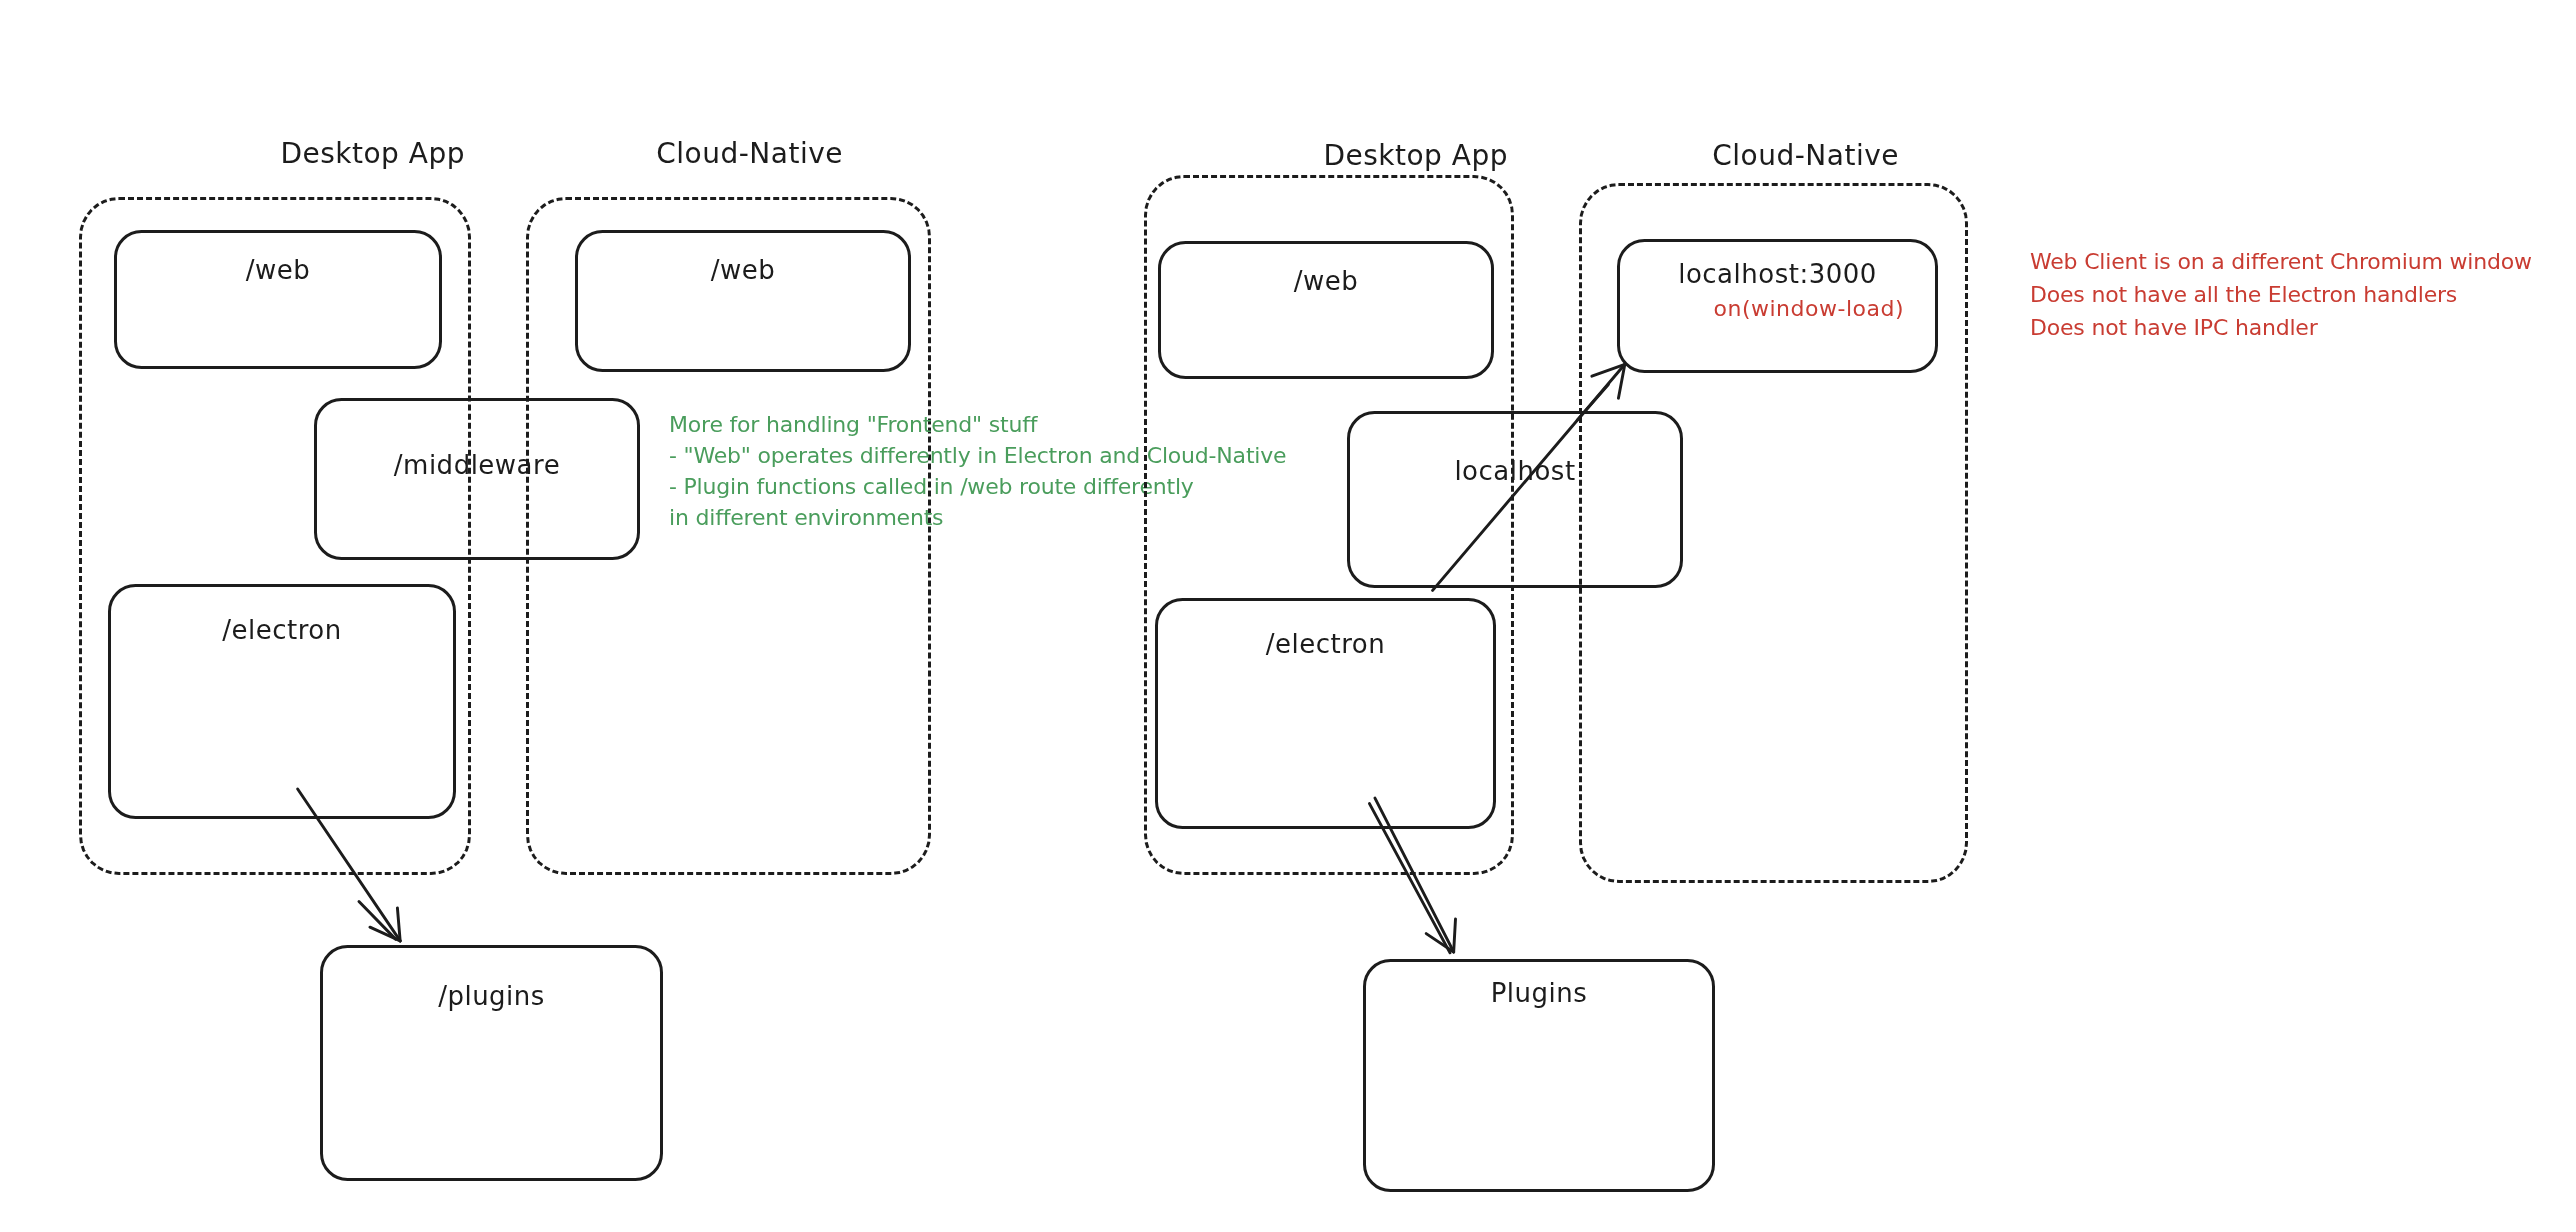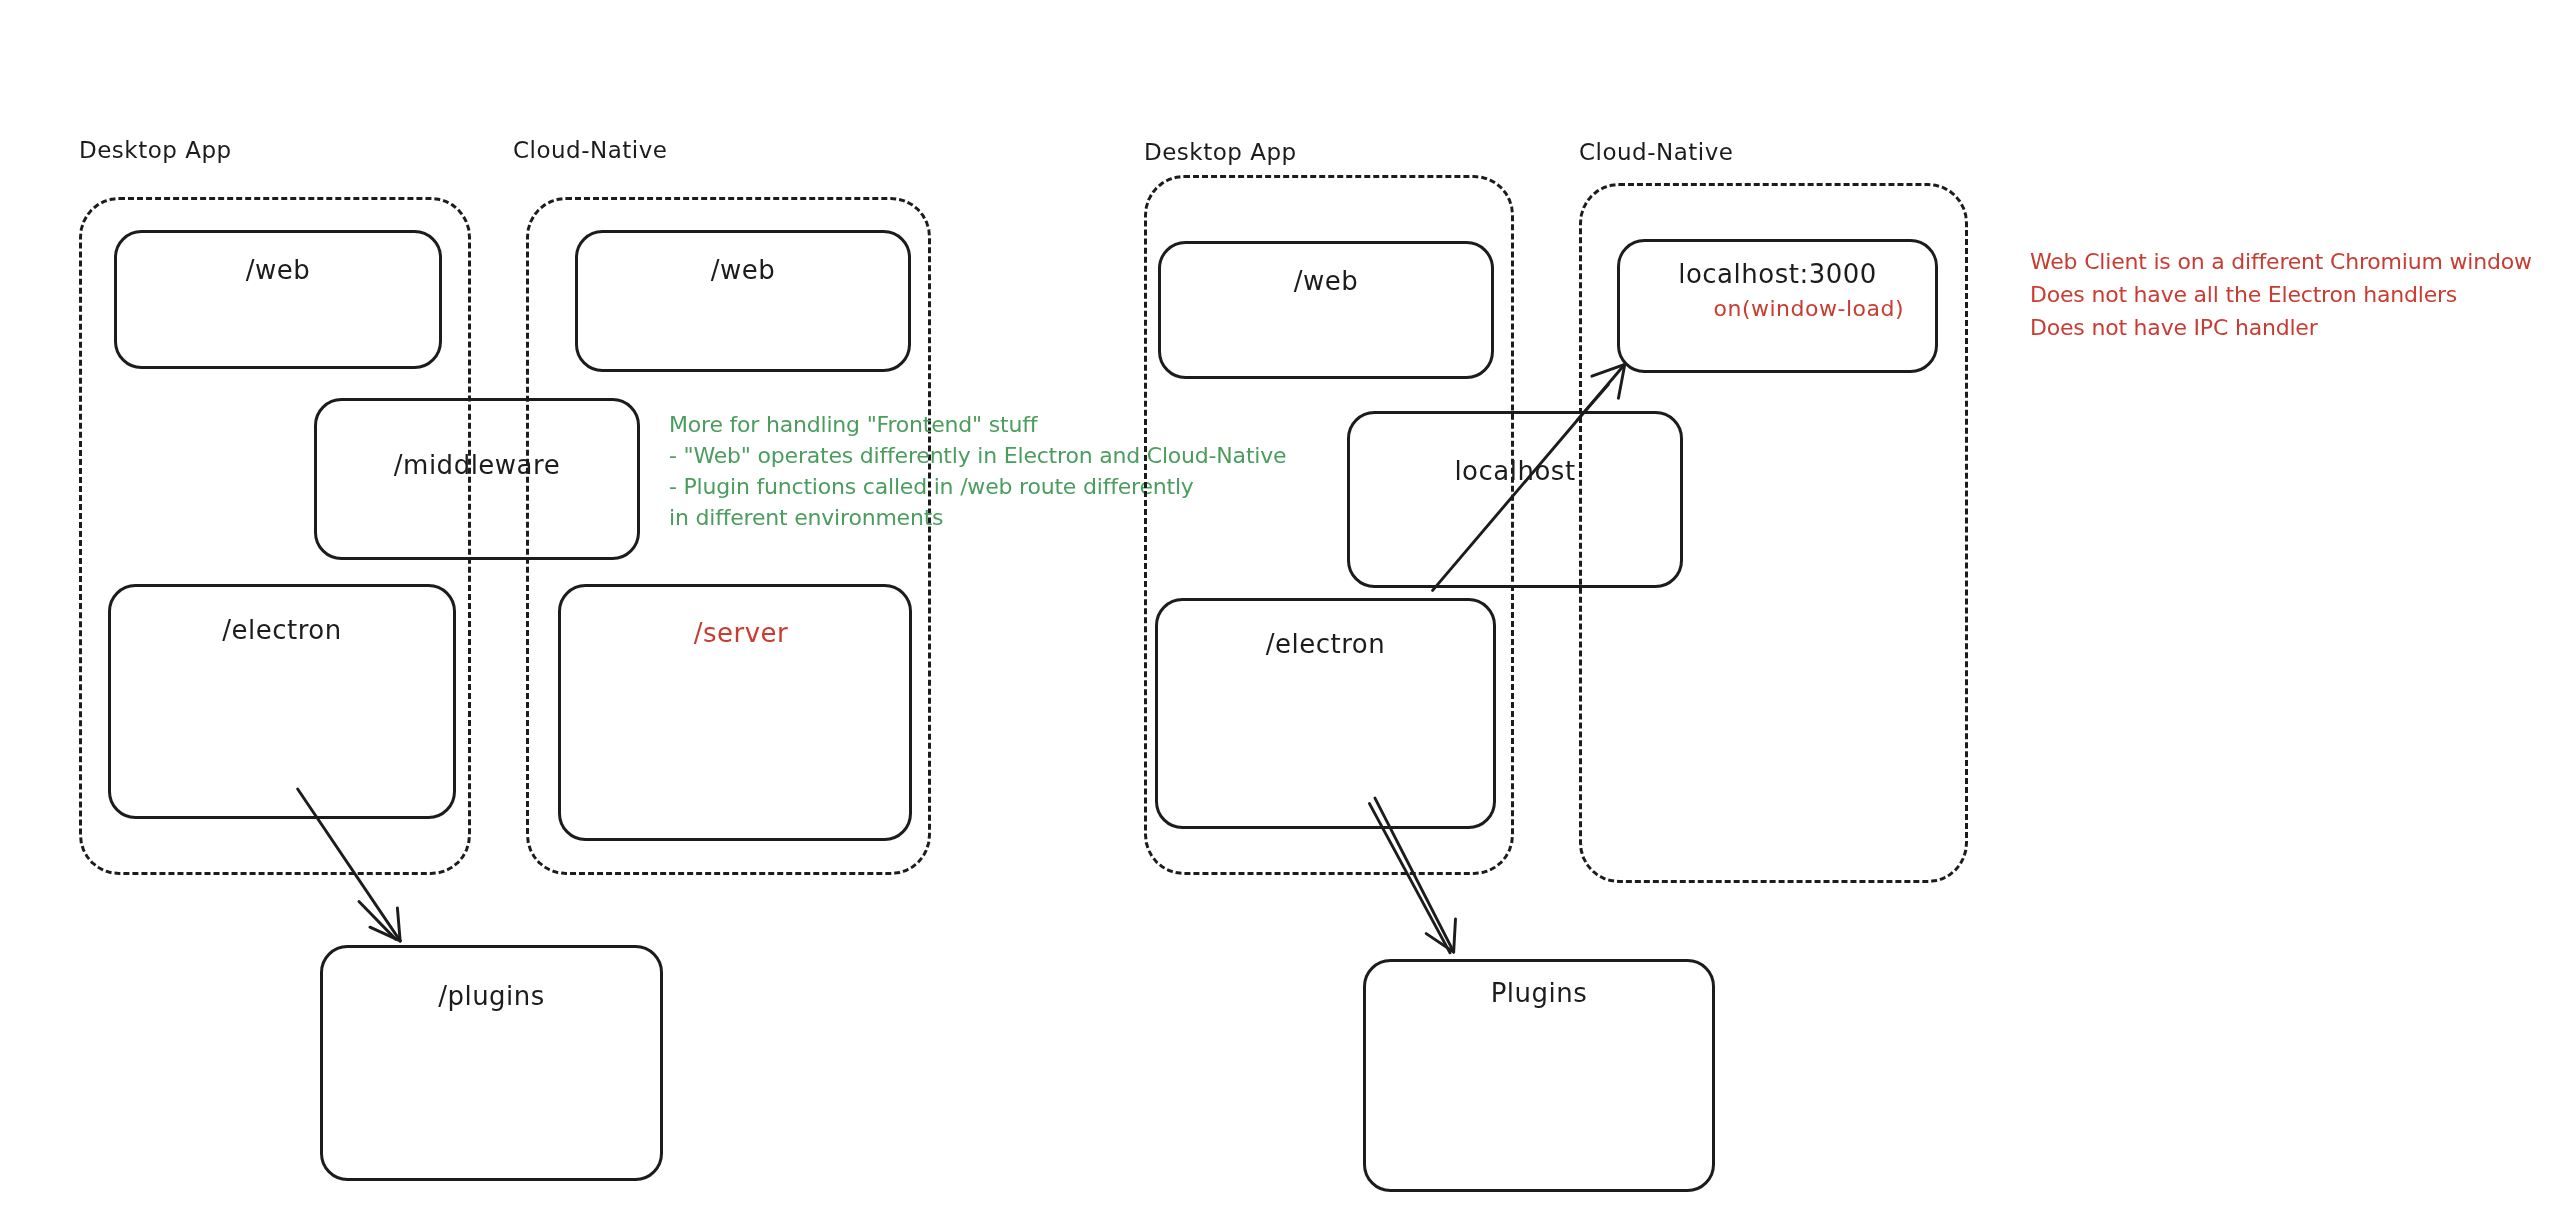--- a/index.html
+++ b/index.html
@@ -11,21 +11,21 @@
   .container{
     position:absolute;border:3.2px dashed #1c1c1c;border-radius:40px;
     background:transparent;
   }
   .box{
     position:absolute;border:3.2px solid #1c1c1c;border-radius:27.5px;
     background:transparent;text-align:center;font-size:26px;letter-spacing:0.5px;
   }
   .box .lbl{display:inline-block;}
   .title{
-    position:absolute;font-size:23px;text-align:left;letter-spacing:0.5px;
+    position:absolute;font-size:28px;text-align:right;letter-spacing:0.5px;
     white-space:nowrap;
   }
   .note{position:absolute;white-space:nowrap;letter-spacing:-0.2px;}
   .note-green{color:#4a9d5c;font-size:22px;line-height:31px;}
   .note-red{color:#c93c32;font-size:22px;line-height:33px;}
   .ink-red{color:#c93c32;margin-left:12px;}
   .arrows{position:absolute;left:0;top:0;pointer-events:none;}
   .arrows line{stroke:#1c1c1c;stroke-width:3.2;stroke-linecap:round;}
 </style>
 </head>
@@ -48,23 +48,20 @@
   </div>
 
   <div class="box" style="left:314px;top:398px;width:320px;height:107px;padding-top:49px;">
     <span class="lbl">/middleware</span>
   </div>
 
   <div class="box" style="left:108px;top:584px;width:342px;height:201px;padding-top:27.5px;">
     <span class="lbl">/electron</span>
   </div>
 
-  <div class="box" style="left:558px;top:584px;width:348px;height:220px;padding-top:31px;">
-    <span class="lbl ink-red">/server</span>
-  </div>
 
   <div class="box" style="left:320px;top:945px;width:337px;height:197px;padding-top:33px;">
     <span class="lbl">/plugins</span>
   </div>
 
   <div class="note note-green" style="left:669px;top:409px;">
     <div>More for handling "Frontend" stuff</div>
     <div>- "Web" operates differently in Electron and Cloud-Native</div>
     <div>- Plugin functions called in /web route differently</div>
     <div>in different environments</div>

